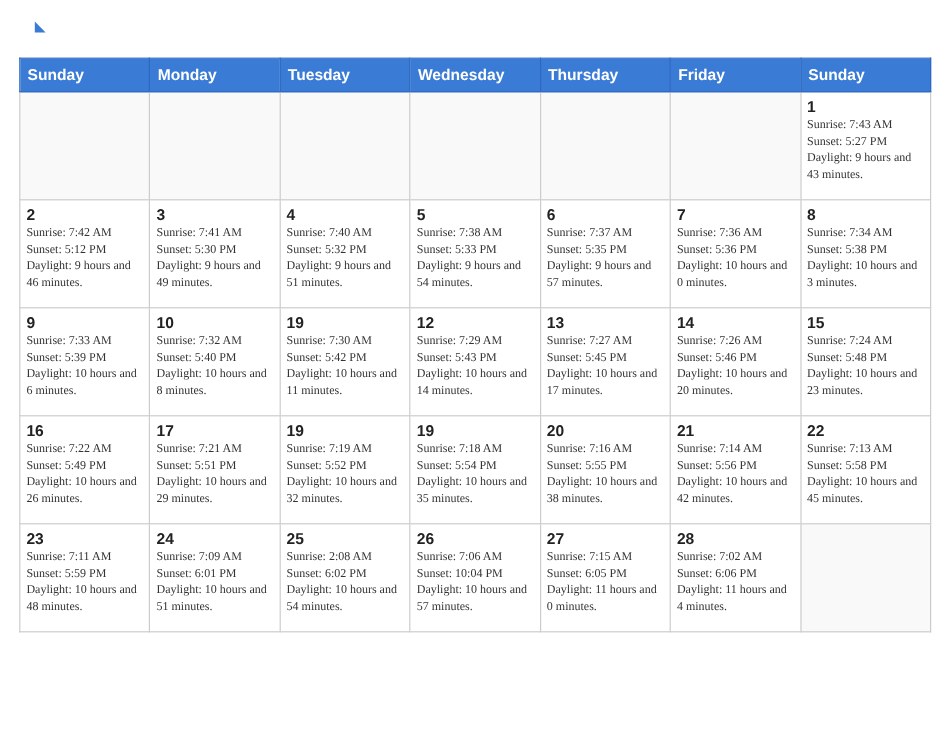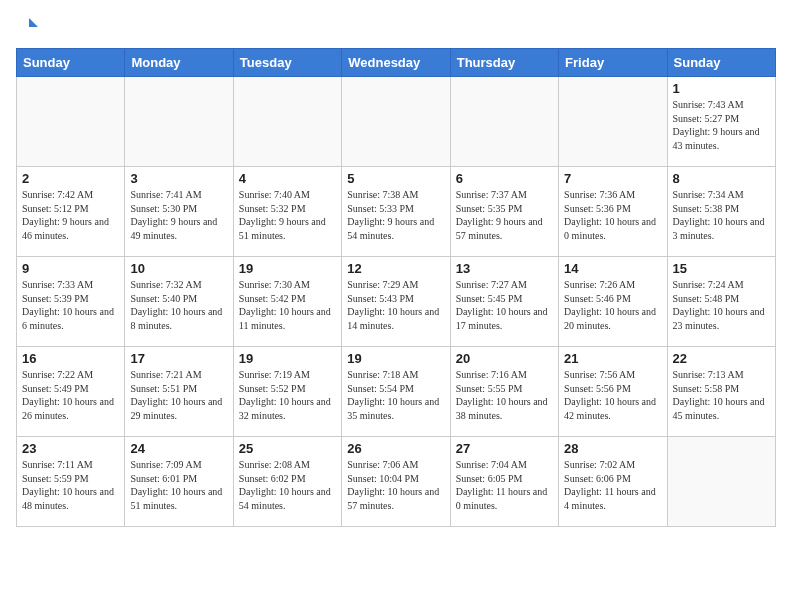--- a/index.html
+++ b/index.html
@@ -278,21 +278,21 @@
           </td>
           <td>
             <span class="day-number">20</span>
             <div class="day-info">Sunrise: 7:16 AM
 Sunset: 5:55 PM
 Daylight: 10 hours
 and 38 minutes.</div>
           </td>
           <td>
             <span class="day-number">21</span>
-            <div class="day-info">Sunrise: 7:56 AM
+            <div class="day-info">Sunrise: 7:14 AM
 Sunset: 5:56 PM
 Daylight: 10 hours
 and 42 minutes.</div>
           </td>
           <td>
             <span class="day-number">22</span>
             <div class="day-info">Sunrise: 7:13 AM
 Sunset: 5:58 PM
 Daylight: 10 hours
 and 45 minutes.</div>
@@ -322,21 +322,21 @@
           </td>
           <td>
             <span class="day-number">26</span>
             <div class="day-info">Sunrise: 7:06 AM
 Sunset: 10:04 PM
 Daylight: 10 hours
 and 57 minutes.</div>
           </td>
           <td>
             <span class="day-number">27</span>
-            <div class="day-info">Sunrise: 7:04 AM
+            <div class="day-info">Sunrise: 7:15 AM
 Sunset: 6:05 PM
 Daylight: 11 hours
 and 0 minutes.</div>
           </td>
           <td>
             <span class="day-number">28</span>
             <div class="day-info">Sunrise: 7:02 AM
 Sunset: 6:06 PM
 Daylight: 11 hours
 and 4 minutes.</div>

